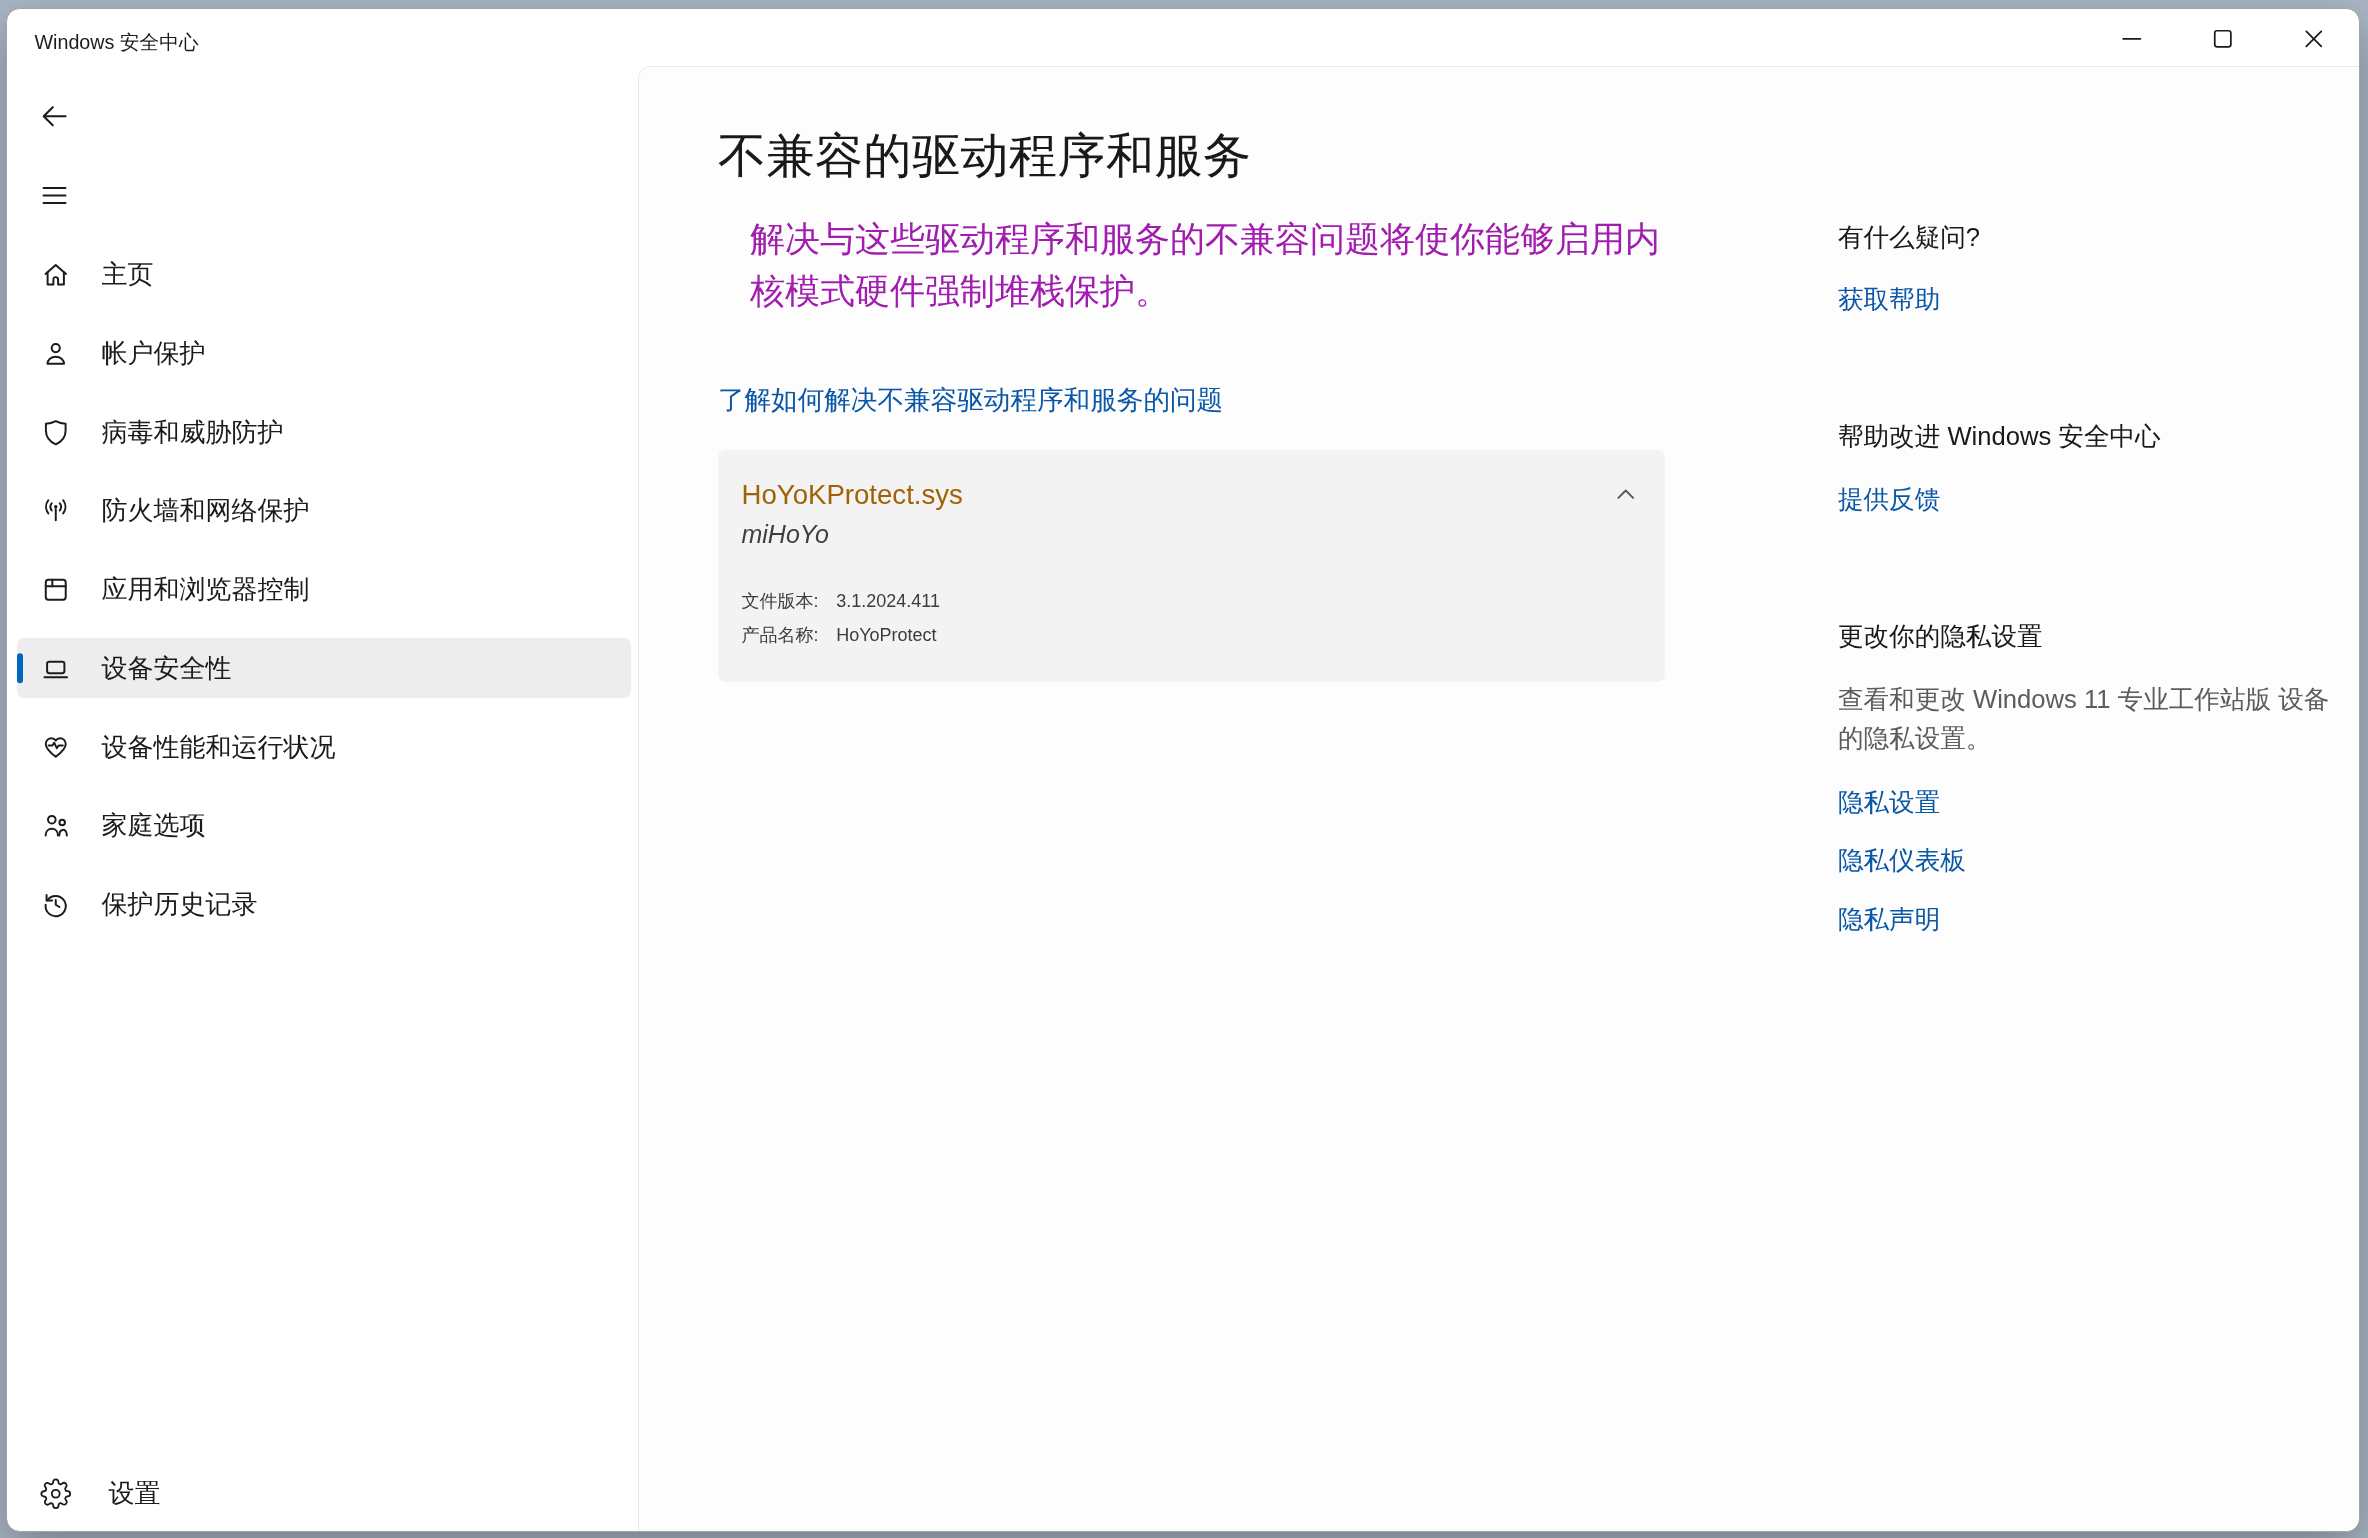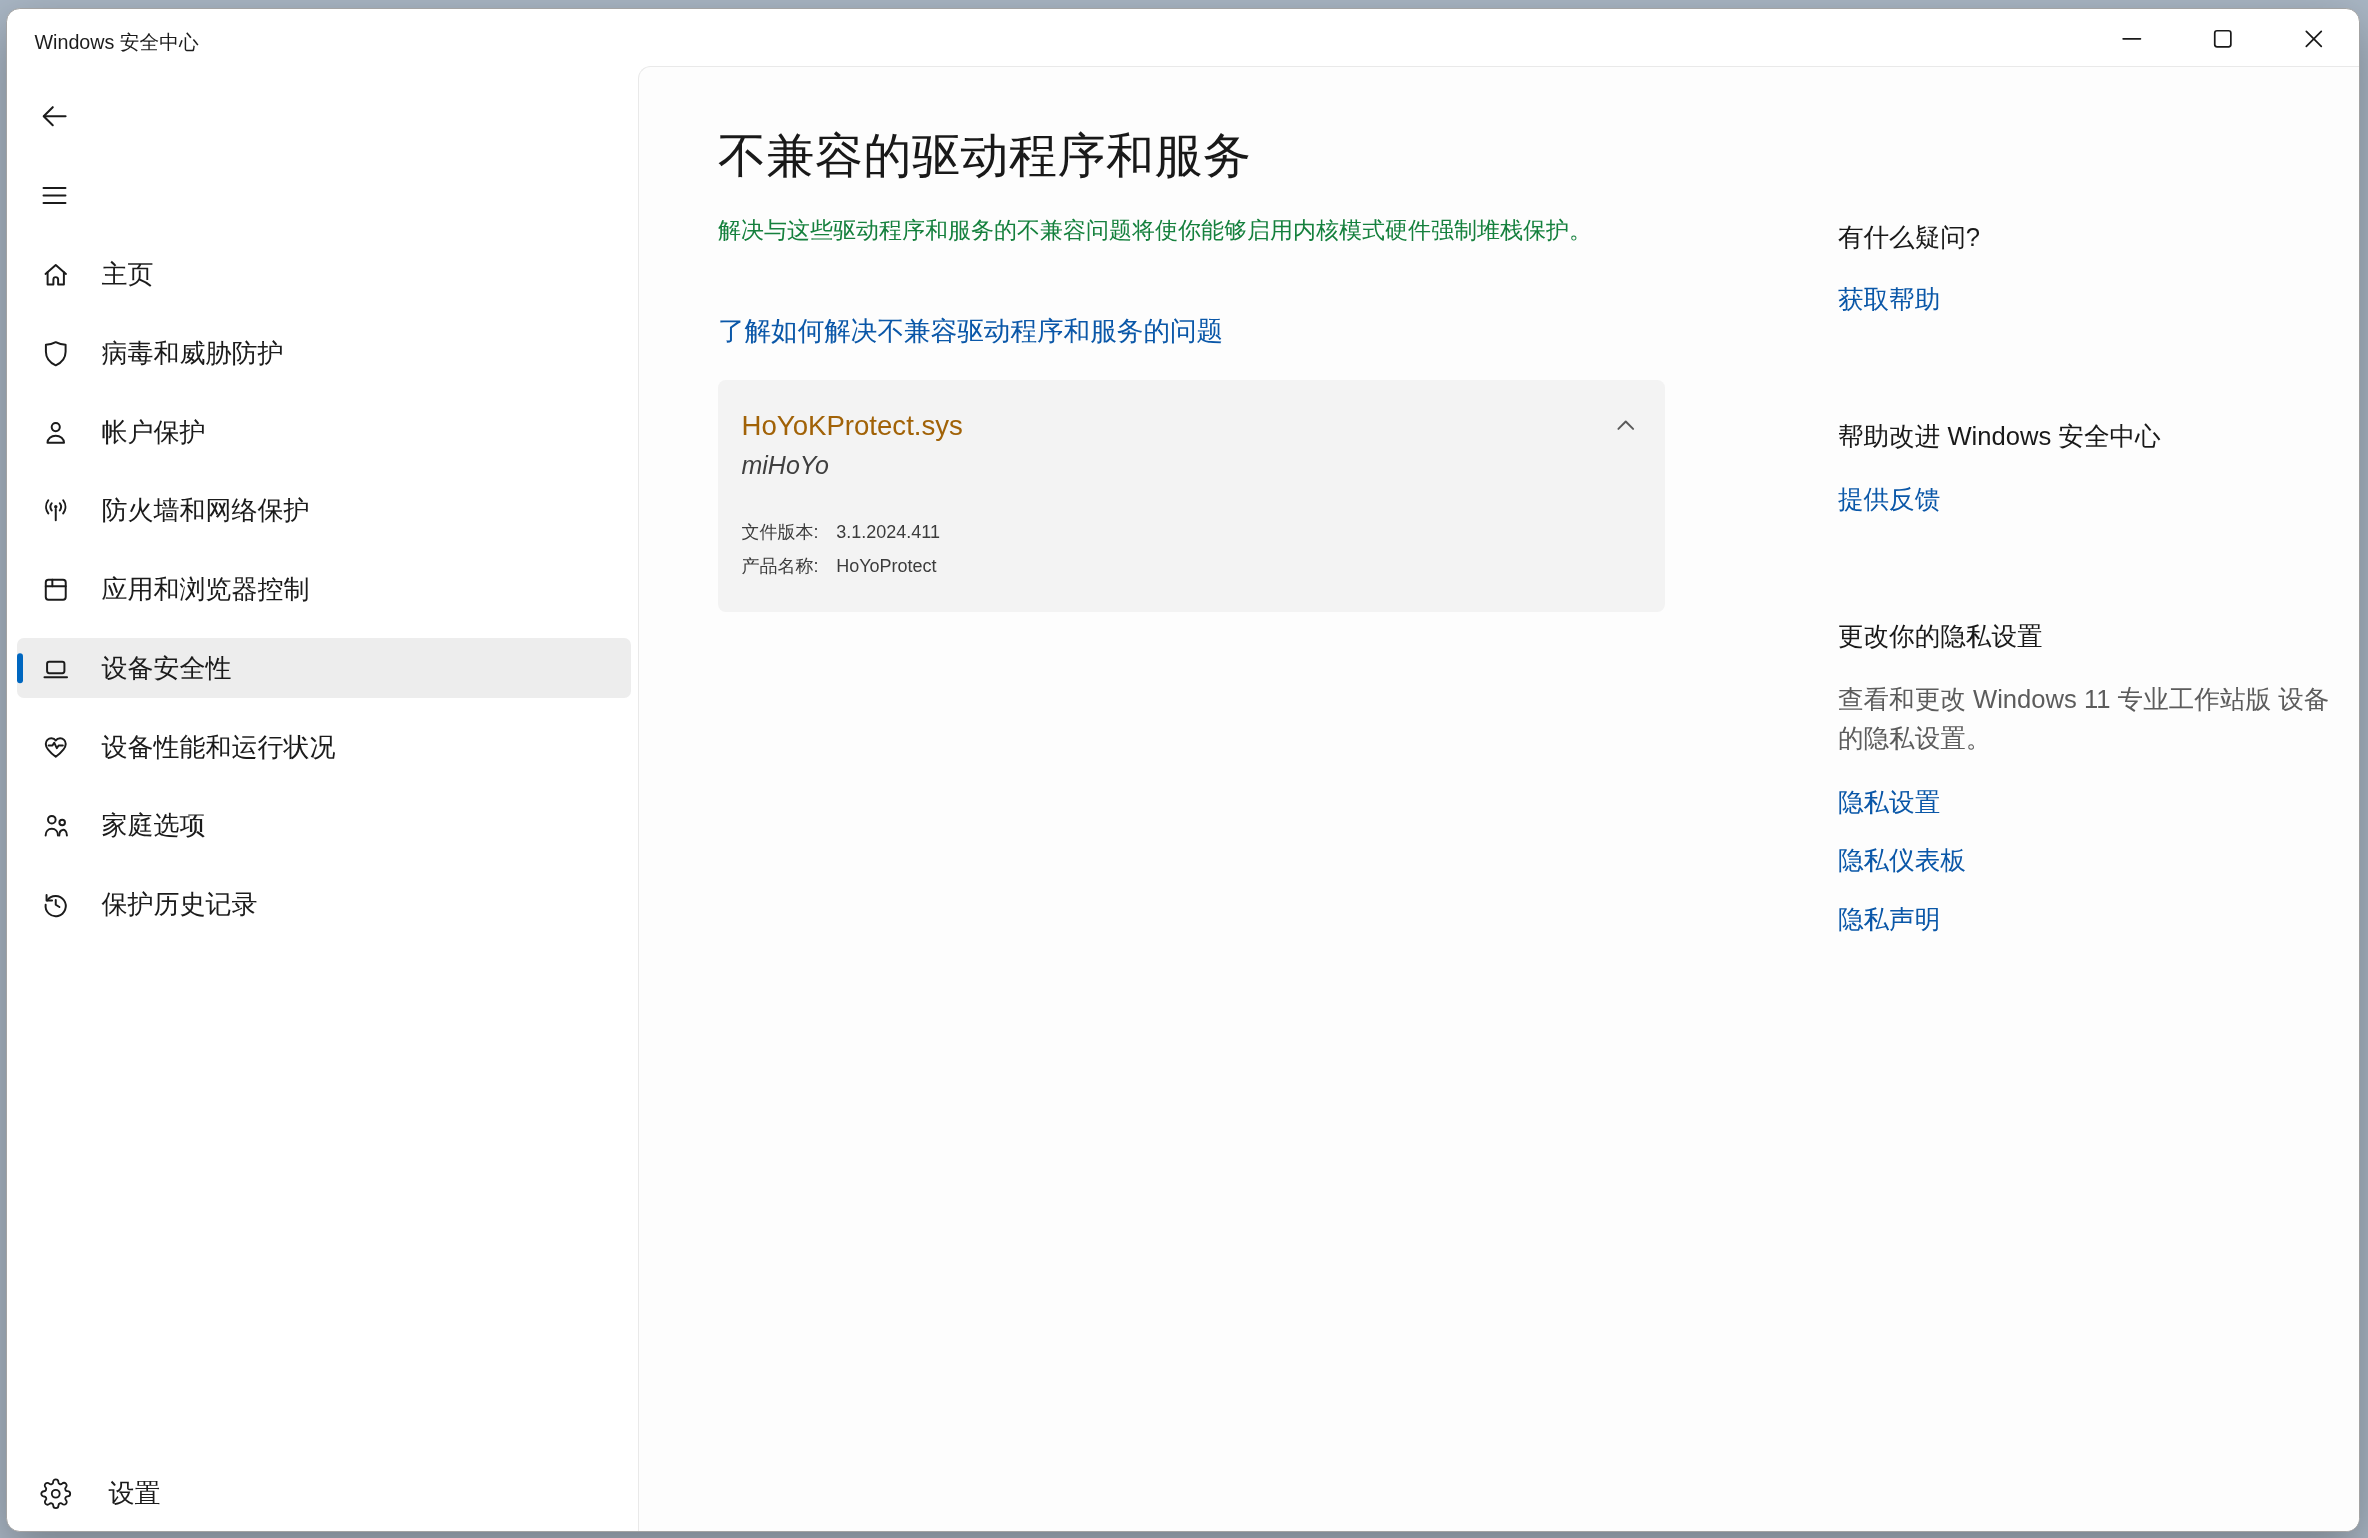--- a/index.html
+++ b/index.html
@@ -112,23 +112,24 @@
   .page-title {
     margin-top: 57px;
     font-size: 48px;
     font-weight: 400;
     color: #191919;
     letter-spacing: 0.5px;
     white-space: nowrap;
   }
   .page-desc {
     margin-top: 25.6px;
-    font-size: 23px;
+    font-size: 35px;
     line-height: 1.48;
-    color: #15803d;
+    color: #a21caf;
+    margin-left: 32px;
   }
   .text-link {
     color: #0a57a8;
     text-decoration: none;
     cursor: pointer;
   }
   .learn-link {
     display: inline-block;
     margin-top: 65px;
     font-size: 26.6px;
@@ -248,34 +249,34 @@
             <path d="M4.2 11.4 12 4.6l7.8 6.8"></path>
             <path d="M5.8 10.1v9.4h4.4v-3.9a1.8 1.8 0 0 1 3.6 0v3.9h4.4v-9.4"></path>
           </svg>
       </span>
       <span class="nav-label">主页</span>
     </div>
 
     <div class="nav-item">
       <span class="nav-icon">
         <svg class="stroke-ic" width="31.5" height="31.5" viewBox="0 0 24 24">
-            <path d="M12 3.2c2.4 1.3 5 1.9 7.5 1.9v5.3c0 4.9-3.2 8.4-7.5 10.4-4.3-2-7.5-5.5-7.5-10.4V5.1c2.5 0 5.1-.6 7.5-1.9Z"></path>
-          </svg>
-      </span>
-      <span class="nav-label">病毒和威胁防护</span>
-    </div>
-
-    <div class="nav-item">
-      <span class="nav-icon">
-        <svg class="stroke-ic" width="31.5" height="31.5" viewBox="0 0 24 24">
             <circle cx="12" cy="7.7" r="3.1"></circle>
             <path d="M5.7 19.6a6.3 5.4 0 0 1 12.6 0Z"></path>
           </svg>
       </span>
       <span class="nav-label">帐户保护</span>
+    </div>
+
+    <div class="nav-item">
+      <span class="nav-icon">
+        <svg class="stroke-ic" width="31.5" height="31.5" viewBox="0 0 24 24">
+            <path d="M12 3.2c2.4 1.3 5 1.9 7.5 1.9v5.3c0 4.9-3.2 8.4-7.5 10.4-4.3-2-7.5-5.5-7.5-10.4V5.1c2.5 0 5.1-.6 7.5-1.9Z"></path>
+          </svg>
+      </span>
+      <span class="nav-label">病毒和威胁防护</span>
     </div>
 
     <div class="nav-item">
       <span class="nav-icon">
         <svg class="stroke-ic" width="31.5" height="31.5" viewBox="0 0 24 24">
             <circle cx="12" cy="9" r="1.3" fill="#1b1b1b" stroke="none"></circle>
             <path d="M12 10.6V19.2"></path>
             <path d="M8.9 6.3a4.5 4.5 0 0 0 0 5.4M15.1 6.3a4.5 4.5 0 0 1 0 5.4"></path>
             <path d="M6.3 4a8.4 8.4 0 0 0 0 10M17.7 4a8.4 8.4 0 0 1 0 10"></path>
           </svg>

